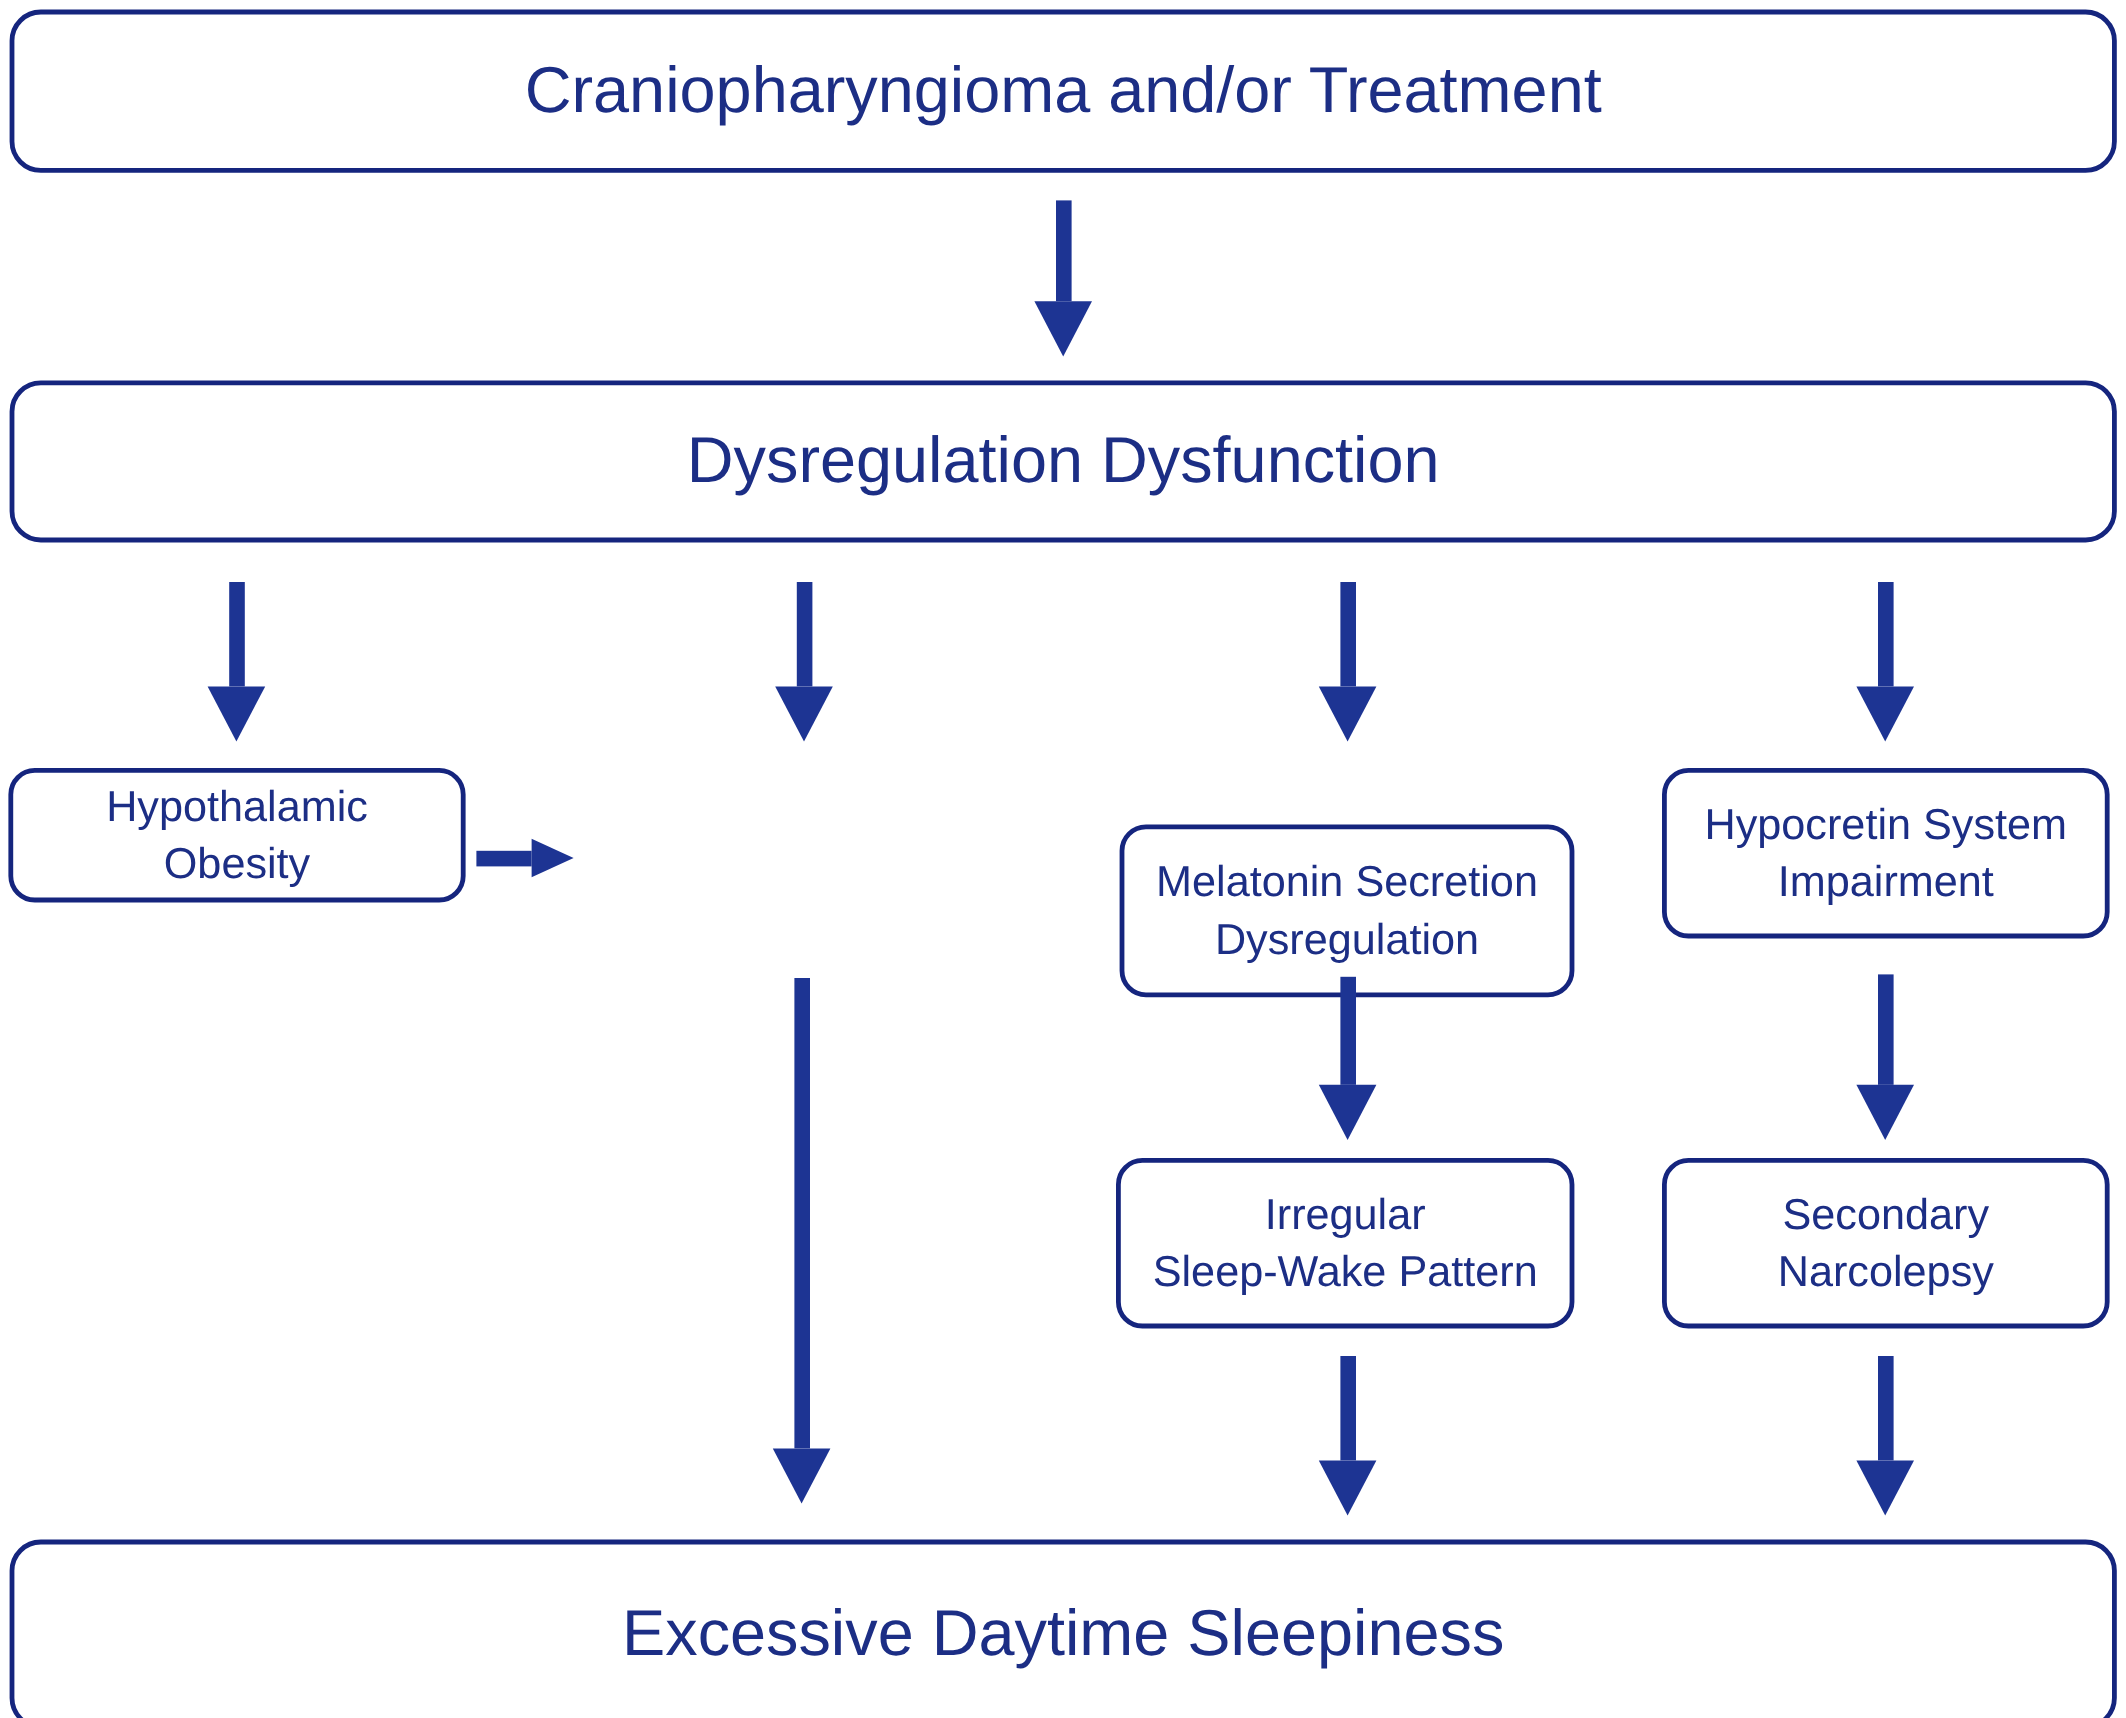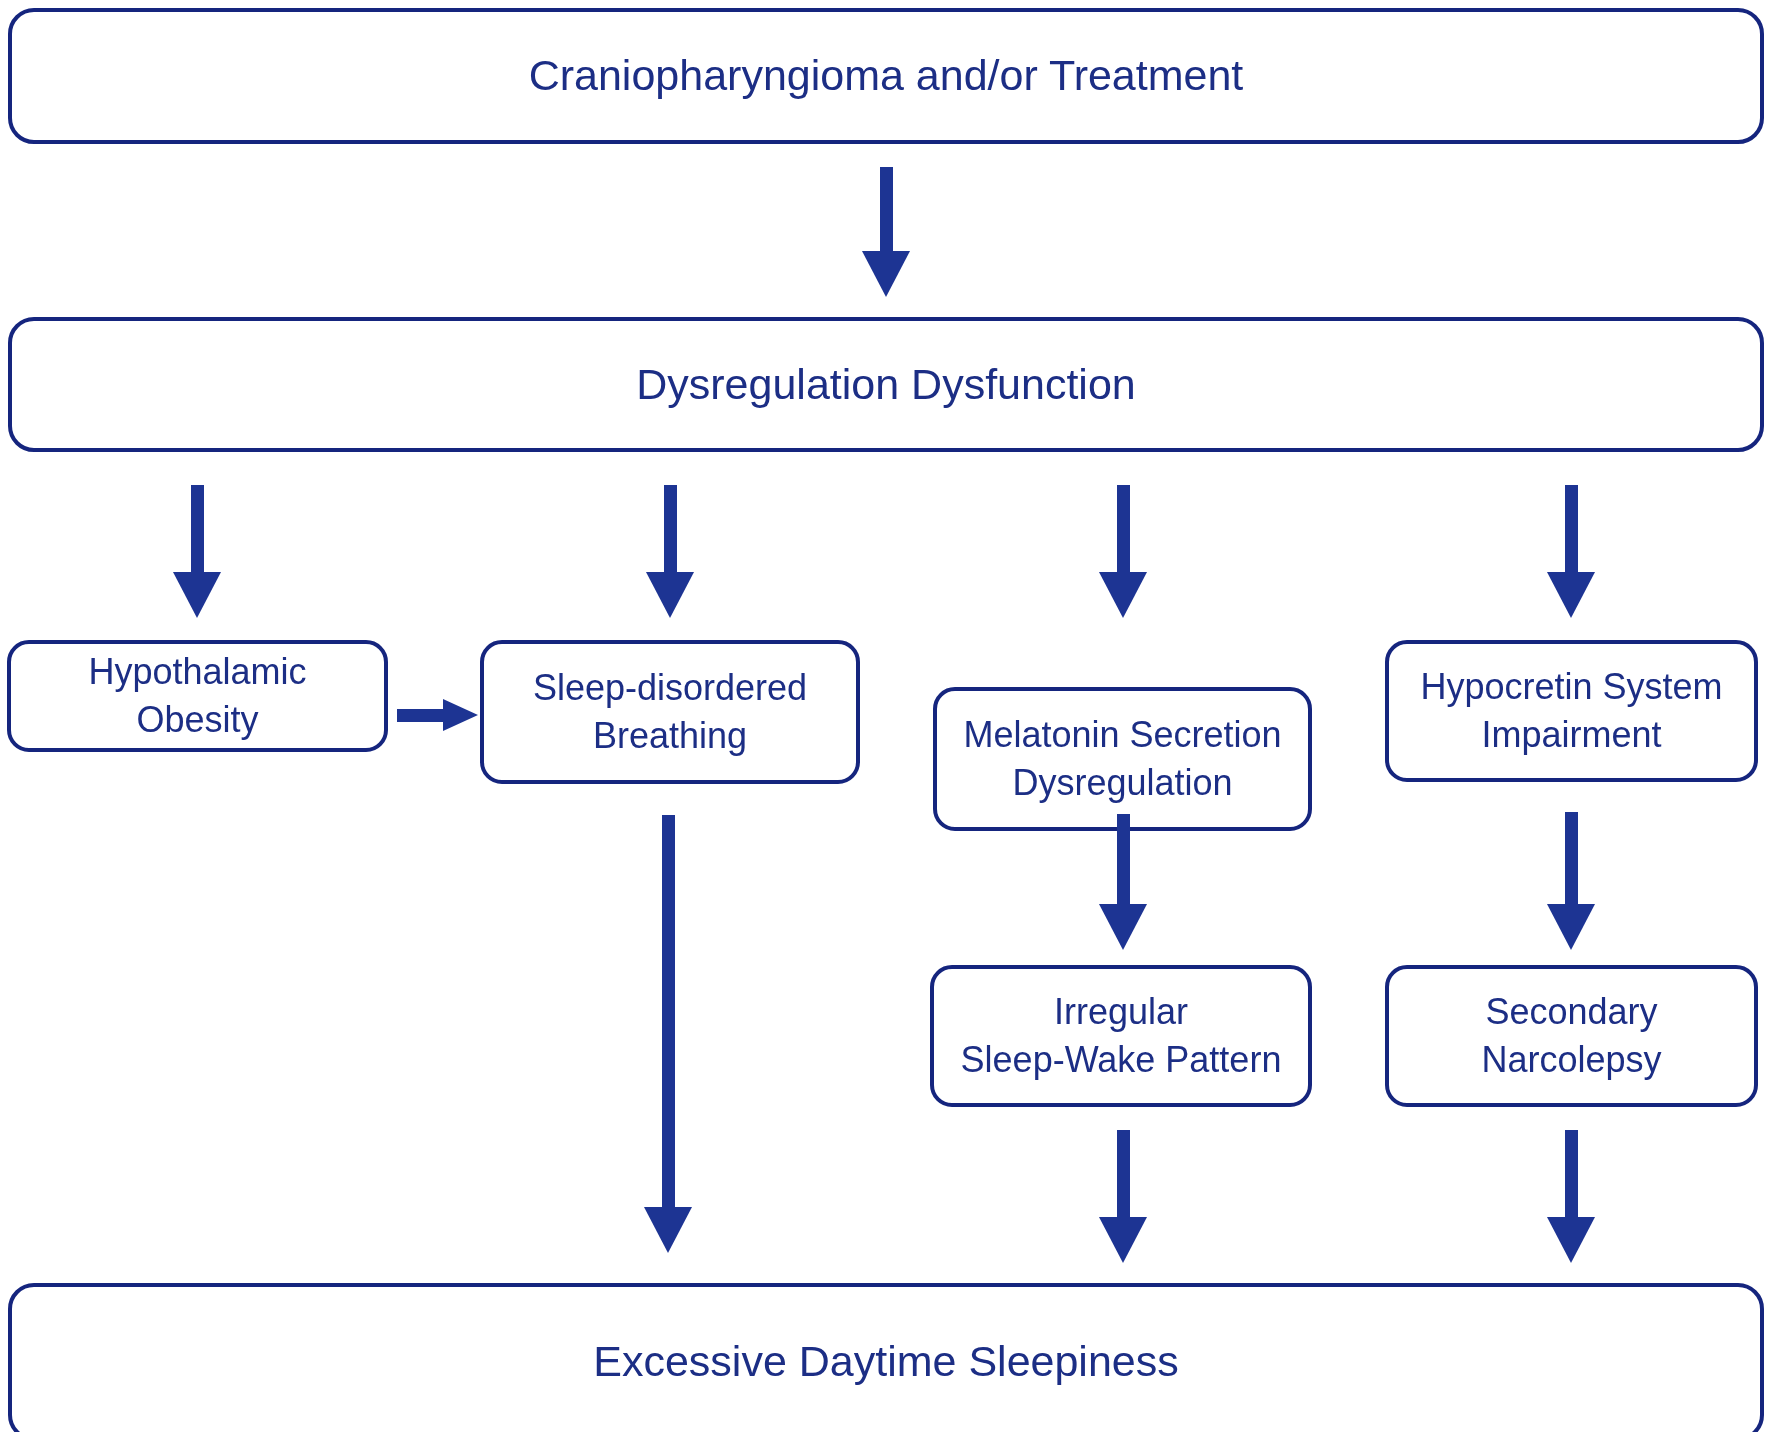--- a/index.html
+++ b/index.html
@@ -19,21 +19,21 @@
   .box{
     position:absolute;
     box-sizing:border-box;
     border:4px solid var(--outline);
     background:var(--background);
     display:flex;align-items:center;justify-content:center;
     text-align:center;
     color:var(--text);
     white-space:pre-line;
   }
-  .box.wide{border-radius:26px;font-size:43px;line-height:1.25;}
+  .box.wide{border-radius:26px;font-size:54px;line-height:1.25;}
   .box.small{border-radius:22px;font-size:36px;line-height:1.34;}
 
   
   .arrow-down{
     position:absolute;
     width:48px;
     display:flex;flex-direction:column;align-items:center;
   }
   .arrow-down .stem{width:13px;flex:1;background:var(--arrow);}
   .arrow-down .head{
@@ -112,22 +112,20 @@
   </div>
 
   <div class="box small" id="node-obesity">Hypothalamic
 Obesity</div>
 
   <div class="arrow-right" id="arrow-obesity-sdb">
     <div class="stem"></div>
     <div class="head"></div>
   </div>
 
-  <div class="box small" id="node-sdb">Sleep-disordered
-Breathing</div>
 
   <div class="box small" id="node-melatonin">Melatonin Secretion
 Dysregulation</div>
 
   <div class="box small" id="node-hypocretin">Hypocretin System
 Impairment</div>
 
   <div class="arrow-down" id="arrow-sdb-eds">
     <div class="stem"></div>
     <div class="head"></div>

